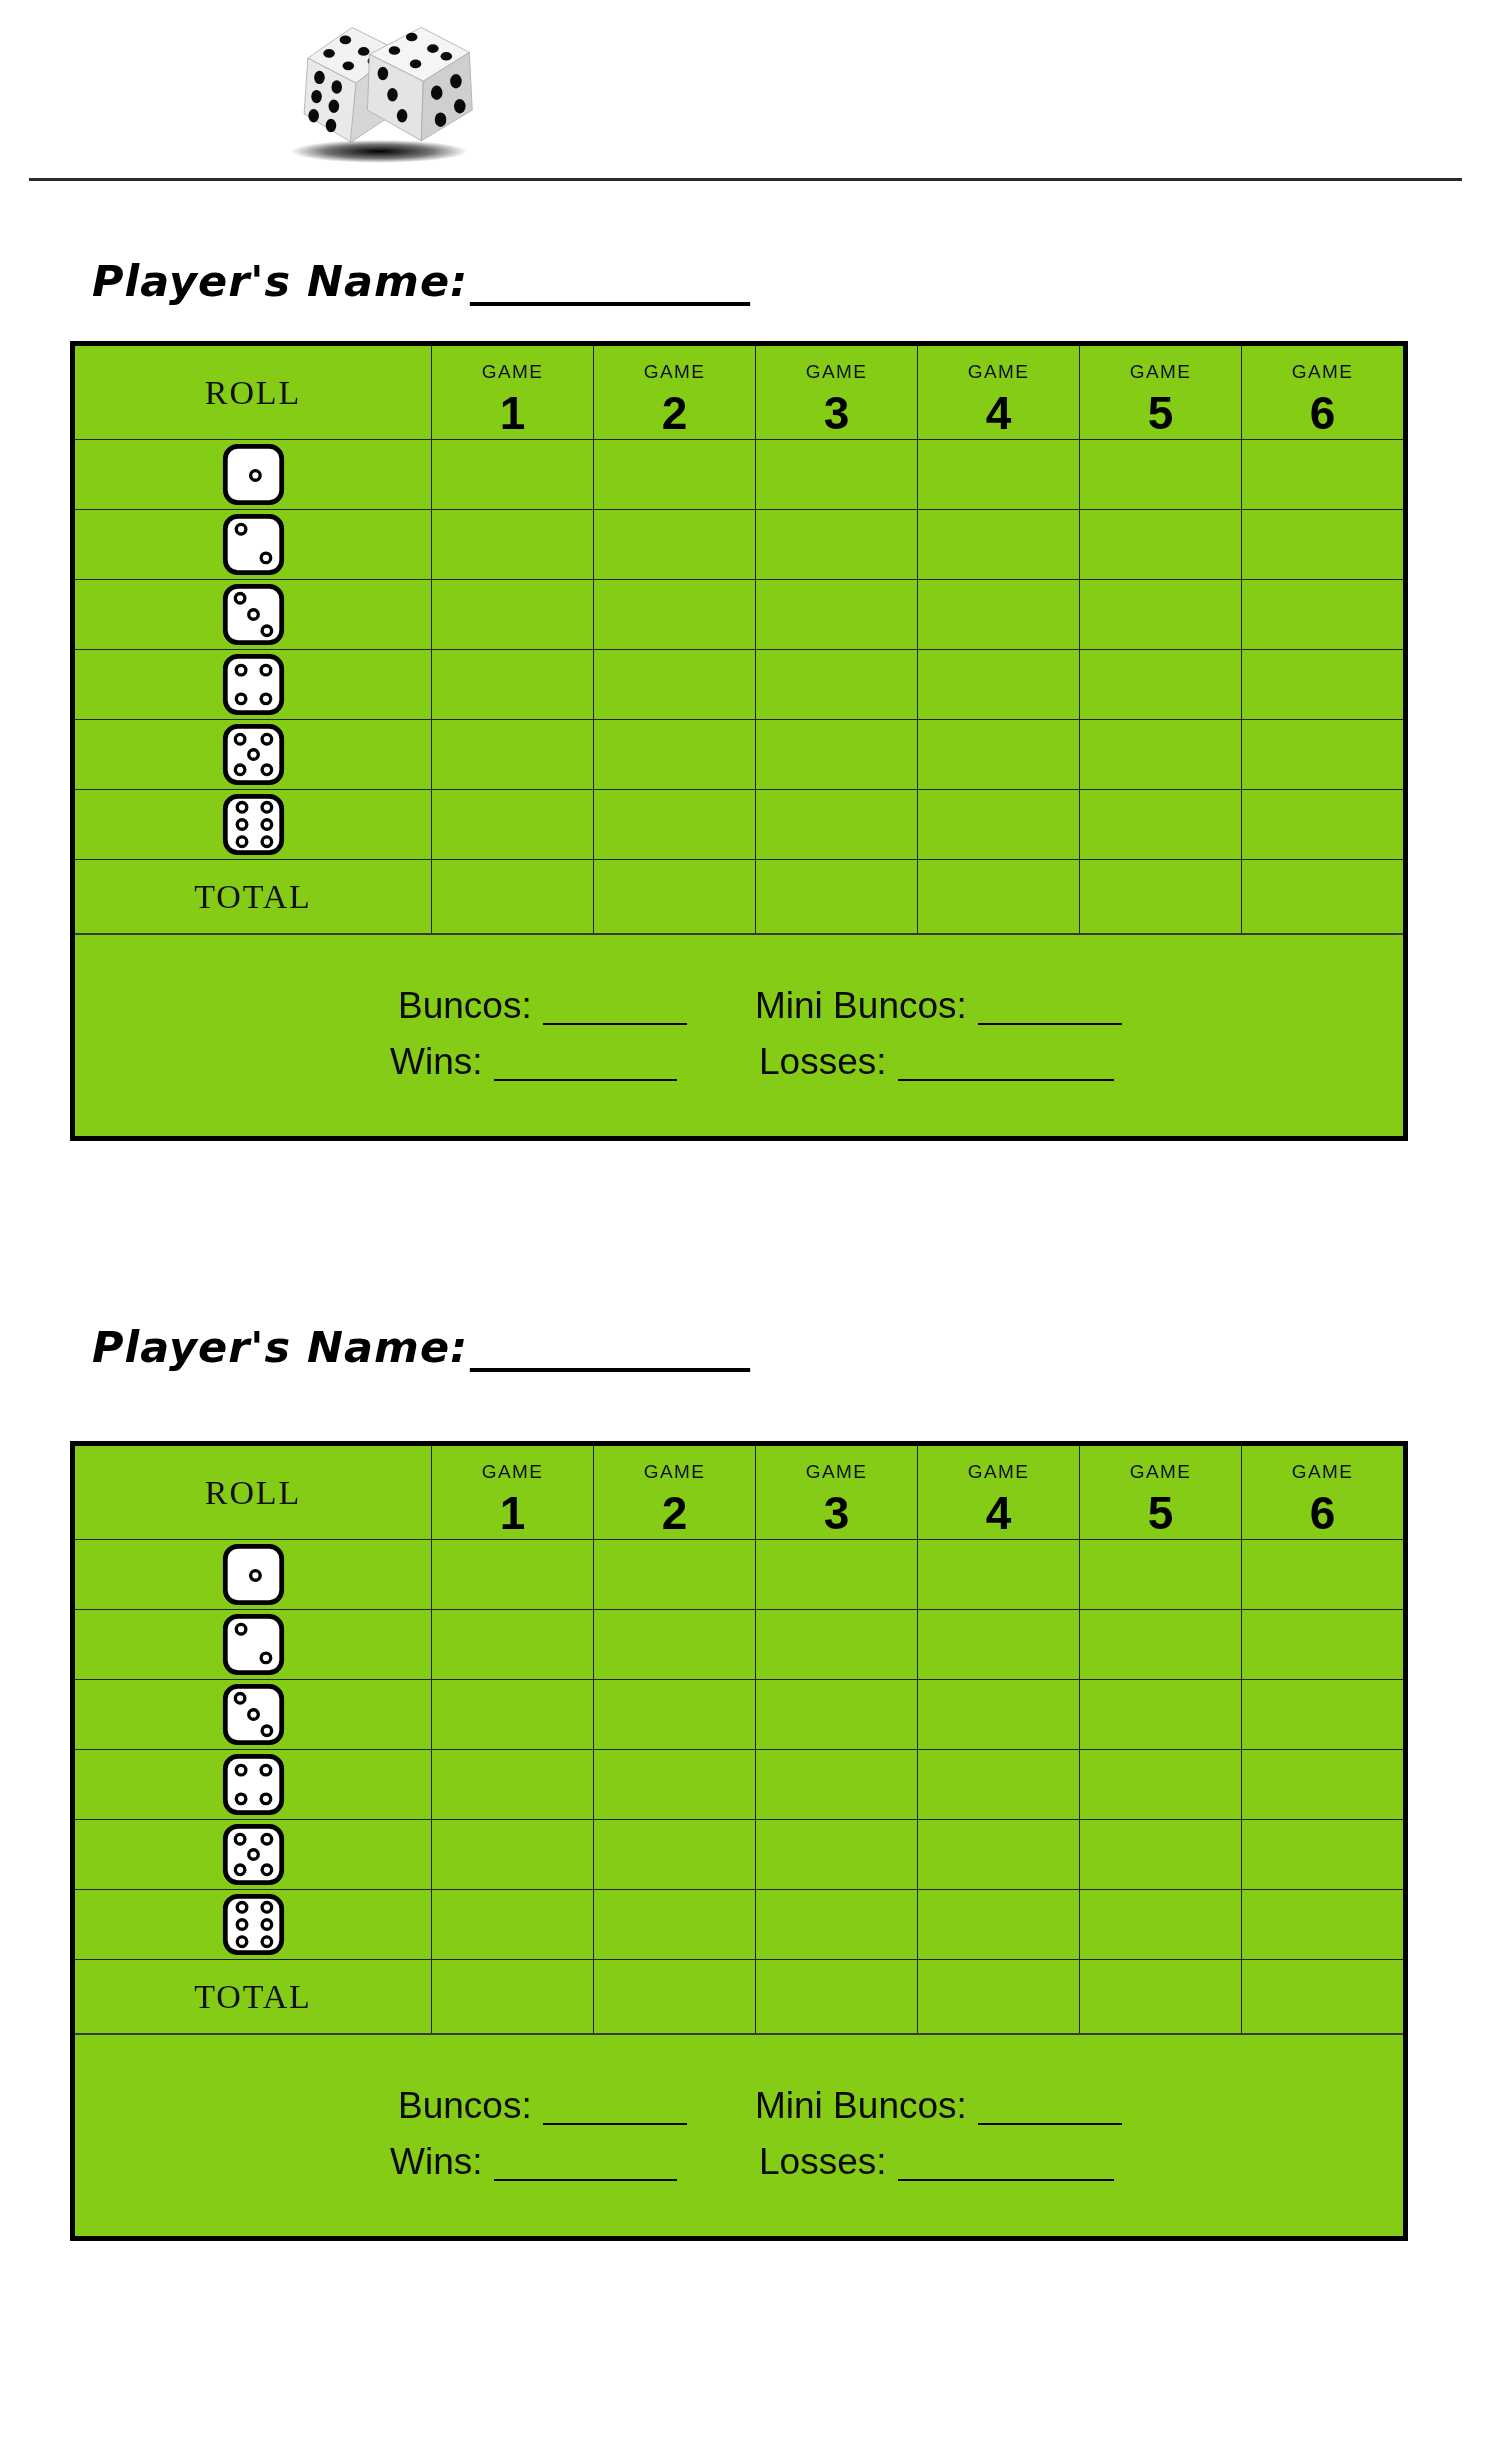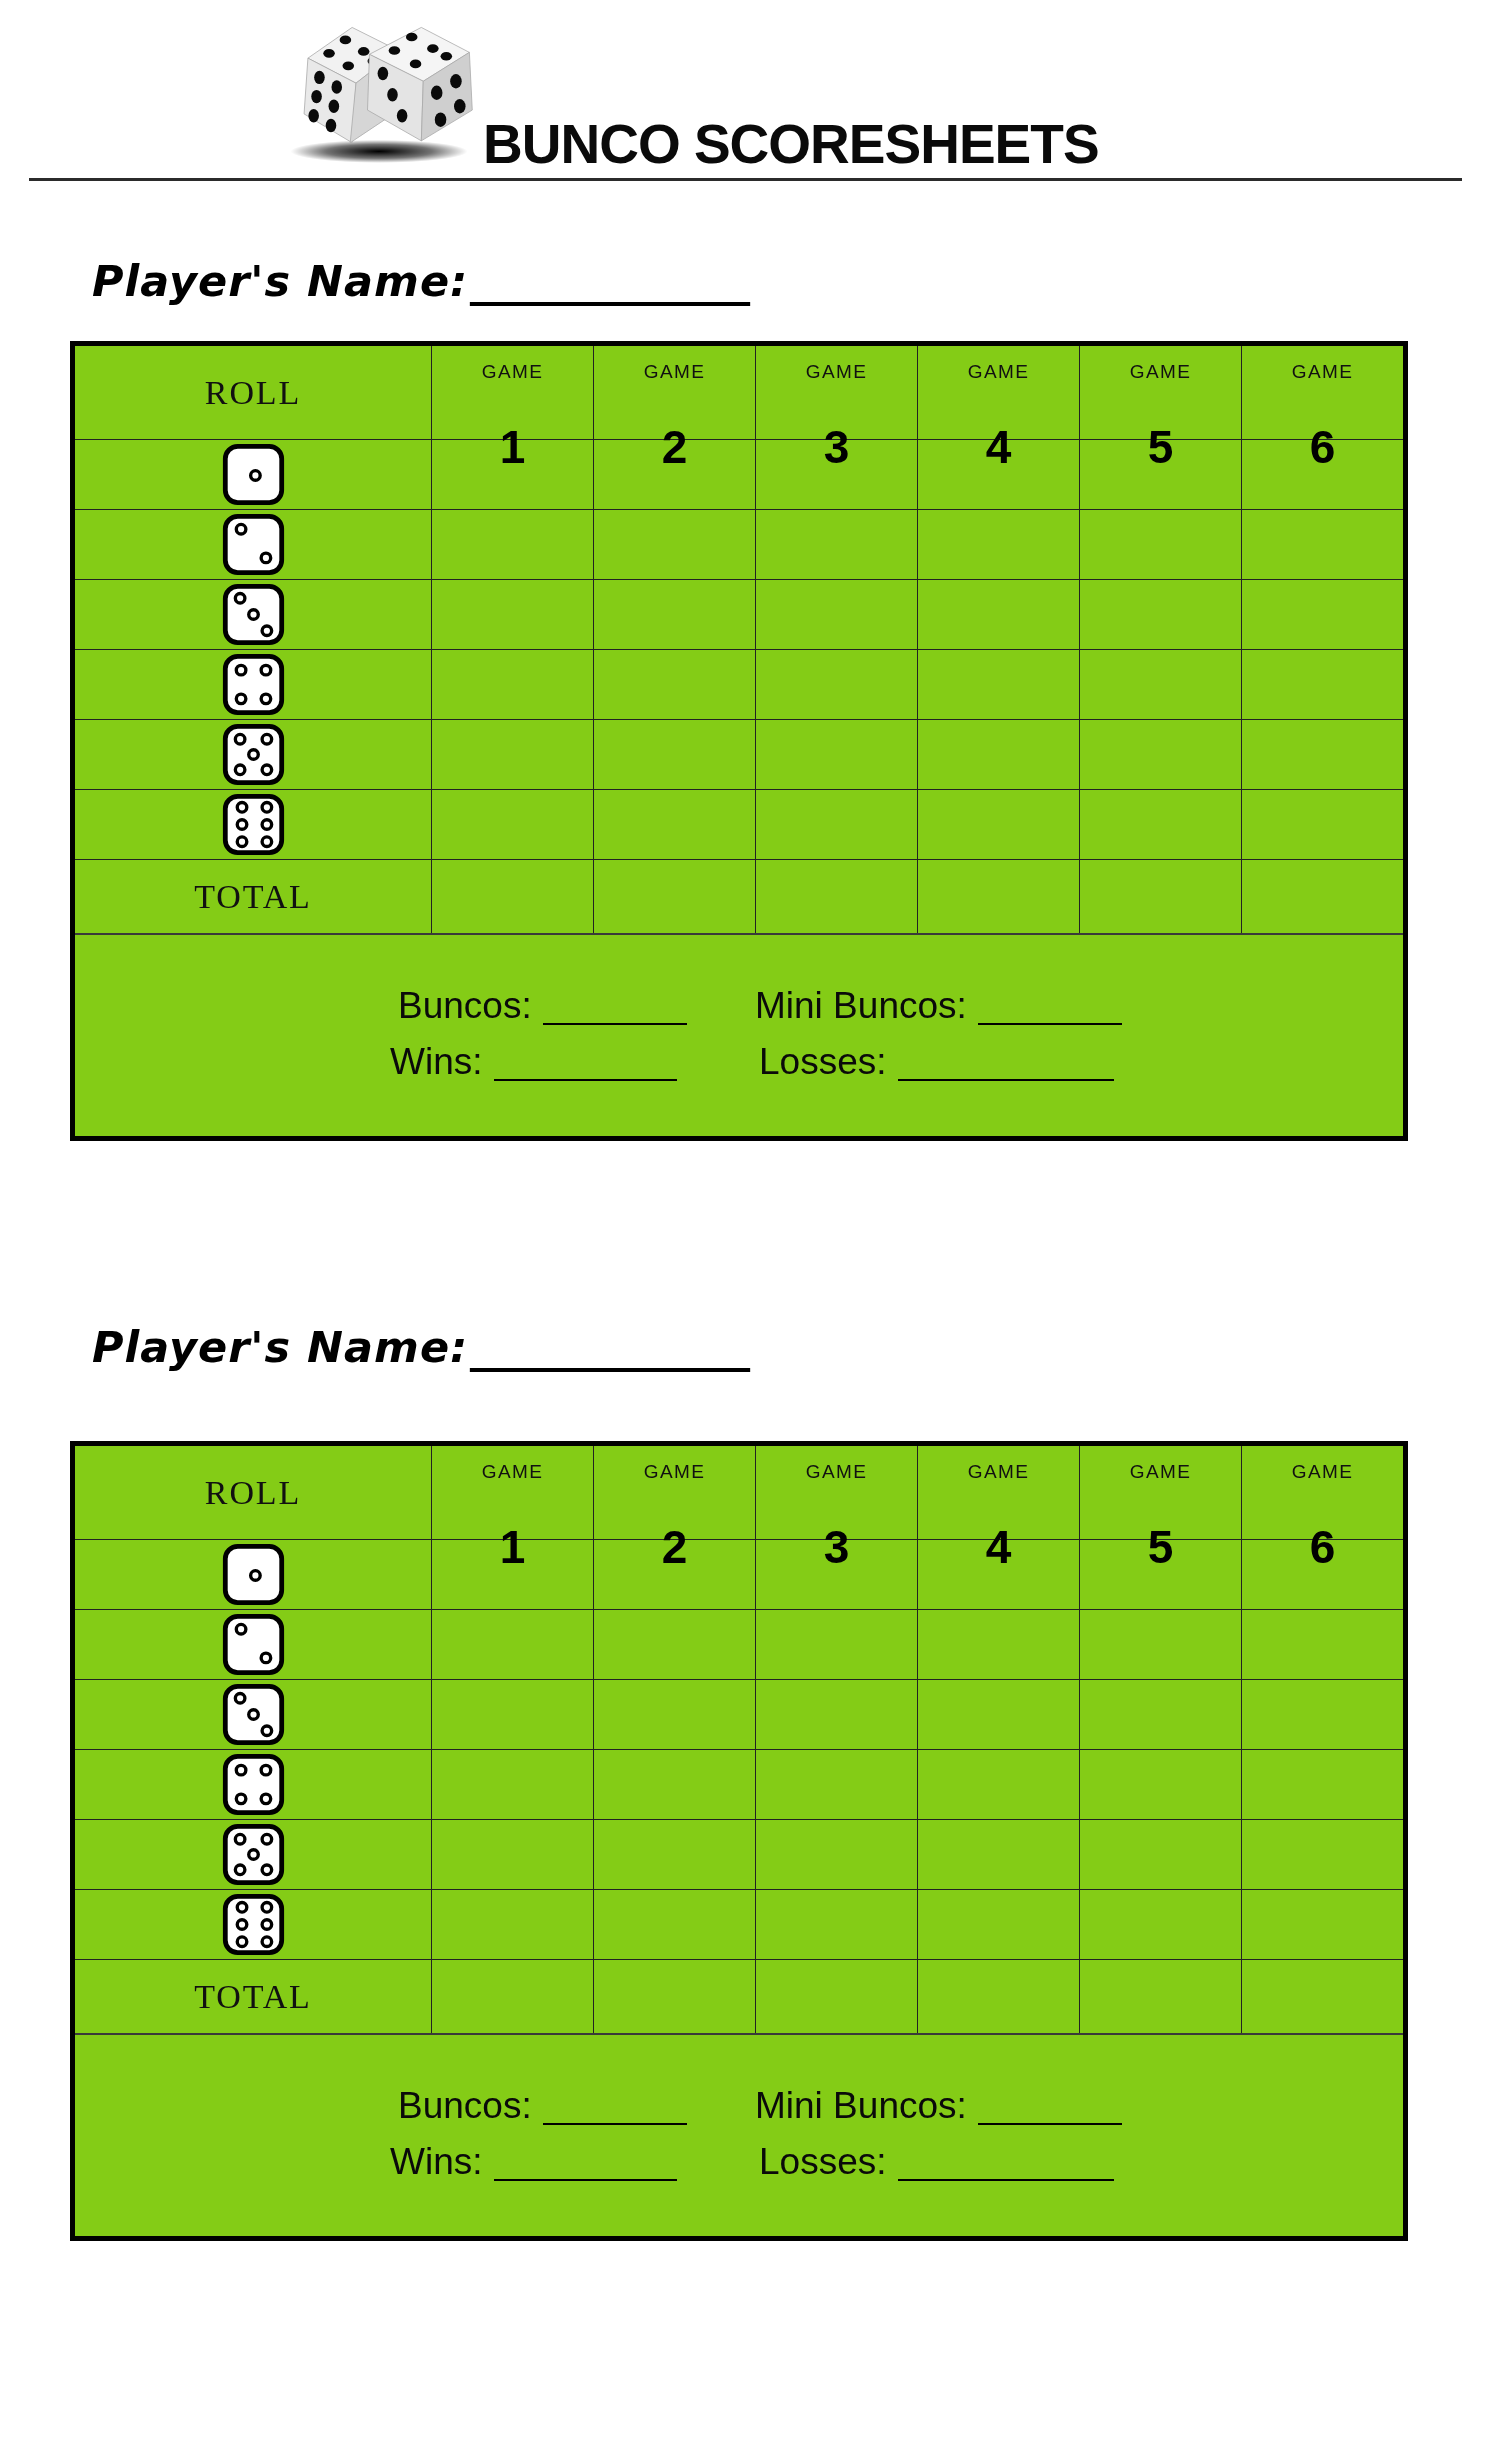--- a/index.html
+++ b/index.html
@@ -26,21 +26,21 @@
   .t-row { display:flex; width:100%; border-bottom:1.9px solid #222; }
   .thead { height:94px; }
   .dice-row { height:70px; }
   .total-row { height:75px; border-bottom:2.9px solid #3a3a3a; }
   .t-summary { position:relative; flex:1 1 auto; }
 
   .roll-col { width:357px; flex:0 0 357px; border-right:1.9px solid #222;
               display:flex; align-items:center; justify-content:center; }
   .cell { flex:1 1 0; border-right:1.9px solid #222; }
   .cell:last-child { border-right:none; }
-  .game-col { flex:1 1 0; border-right:1.9px solid #222; display:flex; flex-direction:column; align-items:center; padding-top:16.3px;gap:34px; }
+  .game-col { flex:1 1 0; border-right:1.9px solid #222; display:flex; flex-direction:column; align-items:center; padding-top:16.3px; }
   .game-col:last-child { border-right:none; }
   .game-word { font-family:"Liberation Sans",sans-serif; font-size:19px; letter-spacing:1.4px; line-height:1; color:#111; }
   .game-num  { font-family:"Liberation Sans",sans-serif; margin-top:8.6px; font-size:46px; font-weight:700; line-height:1; }
   .roll-label, .total-label { font-family:"Liberation Serif",serif; font-size:34px; letter-spacing:1.9px; color:#111; }
   .die { display:block; }
 
   .sum-pair { position:absolute; display:flex; align-items:flex-end; font-family:"Liberation Sans",sans-serif;
               font-size:37px; line-height:1.15; white-space:nowrap; color:#0a0a0a; }
   .blank { display:inline-block; height:9.6px; border-bottom:2.9px solid #000; margin-left:11.5px; margin-bottom:2.9px; }
   .w-buncos { width:144px; } .w-mini { width:144px; } .w-wins { width:183px; } .w-losses { width:216px; }
@@ -141,21 +141,20 @@
         <ellipse cx="116" cy="90" rx="5.5" ry="7" fill="#0a0a0a"></ellipse>
         <ellipse cx="126" cy="112" rx="5.5" ry="7" fill="#0a0a0a"></ellipse>
         <ellipse cx="162" cy="88" rx="6" ry="7.5" fill="#0a0a0a"></ellipse>
         <ellipse cx="182" cy="76" rx="6" ry="7.5" fill="#0a0a0a"></ellipse>
         <ellipse cx="166" cy="116" rx="6" ry="7.5" fill="#0a0a0a"></ellipse>
         <ellipse cx="186" cy="102" rx="6" ry="7.5" fill="#0a0a0a"></ellipse>
       </g>
     </svg>
   </div>
 
-  <h1 class="page-title">BUNCO SCORESHEETS</h1>
   <div class="header-rule"></div>
 
   <section class="sheet sheet-1">
     <div class="player-name">
       <span class="pn-label">Player's Name:</span><span class="pn-blank">_____________</span>
     </div>
 
     <div class="score-table">
       <div class="t-row thead">
         <div class="roll-col">

